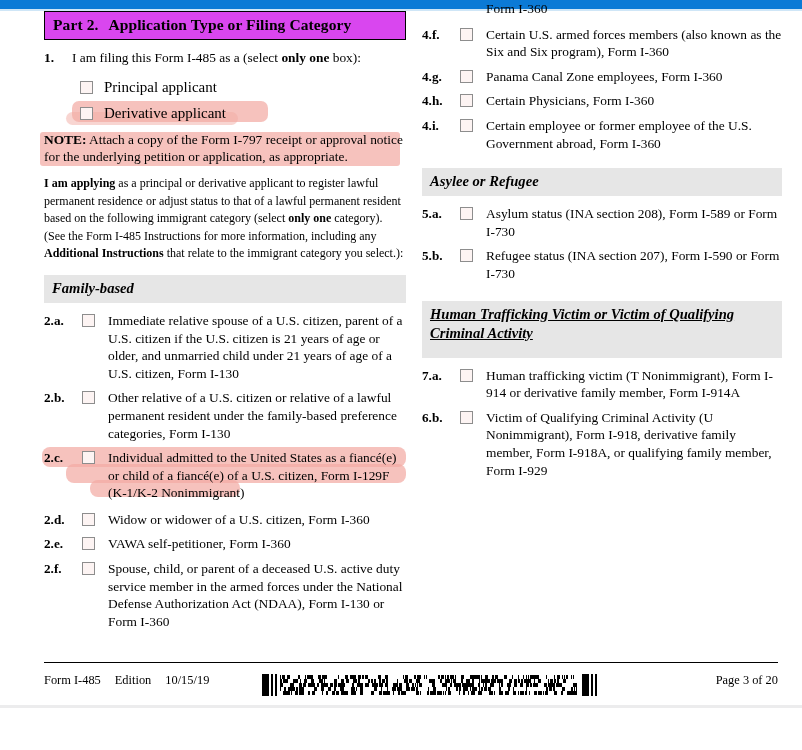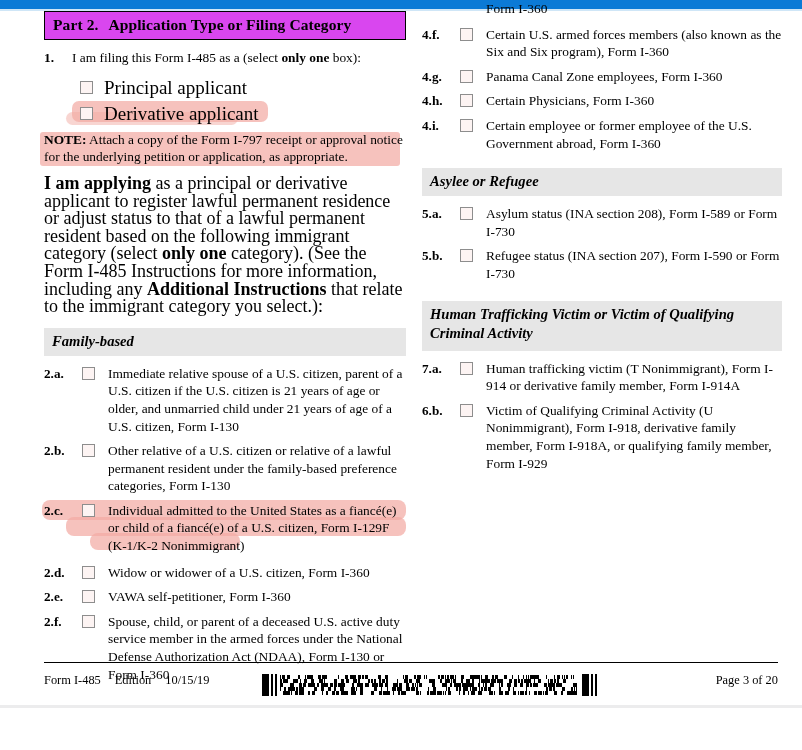--- a/index.html
+++ b/index.html
@@ -93,21 +93,21 @@
     flex: 0 0 28px;
     font-size: 13.4px;
     padding-top: 0px;
   }
   .qtext { flex: 1 1 auto; }
 
   
   .optrow {
     display: flex;
     align-items: flex-start;
-    font-size: 19px;
+    font-size: 15px;
     line-height: 17.6px;
     position: relative;
   }
   .optrow.indent-a { padding-left: 36px; }
   .cbox {
     width: 13px;
     height: 13px;
     flex: 0 0 13px;
     border: 1.1px solid #8d8d8d;
     background: #fdf4f3;
@@ -146,37 +146,37 @@
   .note-block {
     font-size: 13.4px;
     line-height: 17.6px;
     margin: 8px 0 9px 0;
     position: relative;
   }
   .note-block b { font-weight: bold; }
 
   
   .body-para {
-    font-size: 18px;
+    font-size: 12px;
     line-height: 17.6px;
     margin: 4px 0 12px 0;
   }
   .body-para b { font-weight: bold; }
 
   
   .band {
     background: #e6e6e6;
     font-style: italic;
     font-weight: bold;
     font-size: 14.6px;
     line-height: 19px;
     padding: 4px 8px 5px 8px;
     margin-bottom: 9px;
   }
-  .band.two-line { padding-bottom: 8px; }
+  .band.two-line { padding-bottom: 15px; text-decoration: underline; }
 
   
   .hl {
     position: absolute;
     background: #f2aba4;
     opacity: 0.72;
     border-radius: 4px;
     pointer-events: none;
     z-index: 0;
   }

